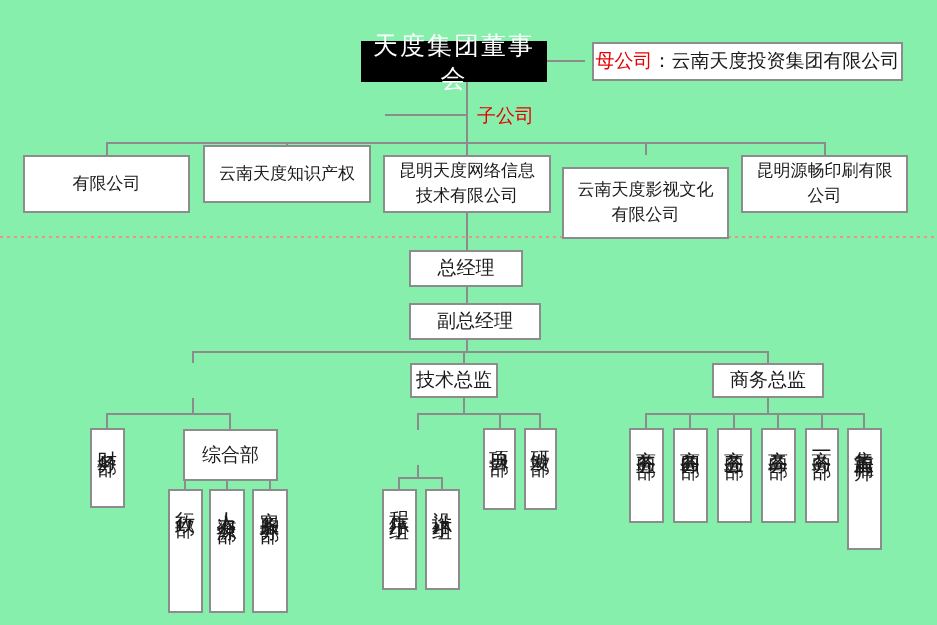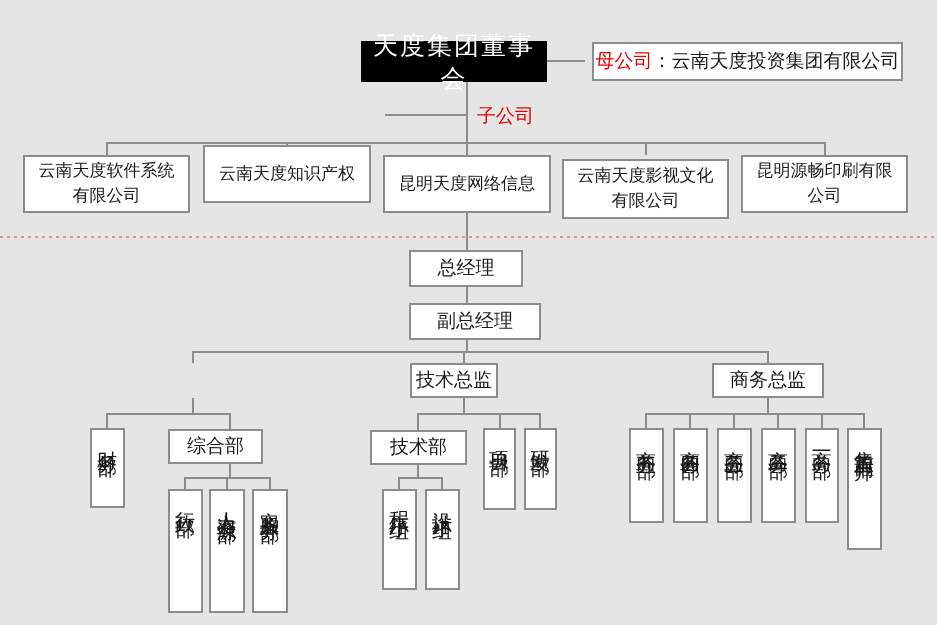--- a/index.html
+++ b/index.html
@@ -1,17 +1,17 @@
 <!DOCTYPE html>
 <html><head>
 <meta charset="utf-8">
 <style>
   html,body{margin:0;padding:0;background:#fff;}
   .stage{
-    position:relative;width:937px;height:625px;background:#e5e5e5;overflow:hidden;
+    position:relative;width:937px;height:625px;background:#86efac;overflow:hidden;
     font-family:"Liberation Sans","DejaVu Sans",sans-serif;color:#1a1a1a;
   }
   .box{
     position:absolute;box-sizing:border-box;border:2px solid #8c8c8c;background:#fff;
     display:flex;align-items:center;justify-content:center;text-align:center;
     font-size:19px;line-height:1.3;
   }
   .board{
     background:#000;color:#fff;border:none;font-size:25px;letter-spacing:2px;
   }
@@ -83,51 +83,50 @@
 
   <div class="box" style="left:592px;top:42px;width:311px;height:39px">
     <span class="redtxt">母公司</span>
       <span>：云南天度投资集团有限公司</span>
   </div>
 
 
   <div class="freelabel redtxt" style="left:477px;top:103px">子公司</div>
 
   <div class="box company" style="left:23px;top:155px;width:167px;height:58px">
-    <div>云南天度软件系统</div>
     <div>有限公司</div>
   </div>
   <div class="box company" style="left:203px;top:145px;width:168px;height:58px">
     <div>云南天度知识产权</div>
   </div>
   <div class="box company" style="left:383px;top:155px;width:168px;height:58px">
     <div>昆明天度网络信息</div>
+    <div>技术有限公司</div>
   </div>
-  <div class="box company" style="left:562px;top:159px;width:167px;height:60px">
+  <div class="box company" style="left:562px;top:167px;width:167px;height:72px">
     <div>云南天度影视文化</div>
     <div>有限公司</div>
   </div>
   <div class="box company" style="left:741px;top:155px;width:167px;height:58px">
     <div>昆明源畅印刷有限</div>
     <div>公司</div>
   </div>
 
   <div class="box" style="left:409px;top:250px;width:114px;height:37px">总经理</div>
   <div class="box" style="left:409px;top:303px;width:132px;height:37px">副总经理</div>
 
   <div class="box" style="left:410px;top:363px;width:88px;height:35px">技术总监</div>
   <div class="box" style="left:712px;top:363px;width:112px;height:35px">商务总监</div>
 
   <div class="box vbox" style="left:90px;top:428px;width:35px;height:80px">财务部</div>
-  <div class="box" style="left:168px;top:429px;width:95px;height:35px">综合部</div>
+  <div class="box" style="left:183px;top:429px;width:95px;height:52px">综合部</div>
   <div class="box vbox" style="left:168px;top:489px;width:35px;height:124px">行政部</div>
   <div class="box vbox" style="left:209px;top:489px;width:36px;height:124px">人力资源部</div>
   <div class="box vbox" style="left:252px;top:489px;width:36px;height:124px">客户服务部</div>
 
-  <div class="box" style="left:370px;top:430px;width:97px;height:35px">技术部</div>
   <div class="box vbox" style="left:483px;top:428px;width:33px;height:82px">项目部</div>
   <div class="box vbox" style="left:524px;top:428px;width:33px;height:82px">研发部</div>
   <div class="box vbox" style="left:382px;top:489px;width:35px;height:101px">程序小组</div>
   <div class="box vbox" style="left:425px;top:489px;width:35px;height:101px">设计小组</div>
 
   <div class="box vbox" style="left:629px;top:428px;width:35px;height:95px">商务五部</div>
   <div class="box vbox" style="left:673px;top:428px;width:35px;height:95px">商务四部</div>
   <div class="box vbox" style="left:717px;top:428px;width:35px;height:95px">商务三部</div>
   <div class="box vbox" style="left:761px;top:428px;width:35px;height:95px">商务二部</div>
   <div class="box vbox" style="left:805px;top:428px;width:34px;height:95px">商务一部</div>

